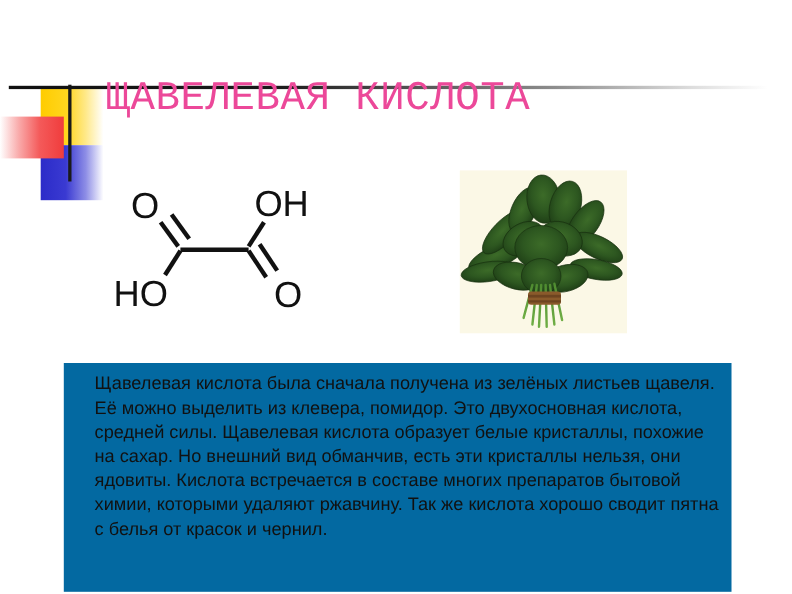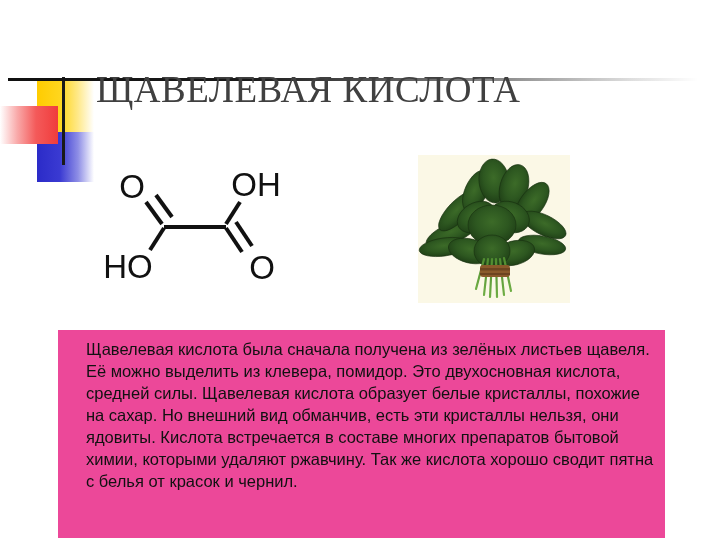--- a/index.html
+++ b/index.html
@@ -74,23 +74,23 @@
 
   
   #slide-title {
     position: absolute;
     left: 96px;
     top: 68px;
     width: 600px;
     font-size: 37px;
     line-height: 44px;
     letter-spacing: 0.5px;
-    color: #404040;
+    color: #ec4899;
     font-weight: normal;
-    font-family: Liberation Serif, serif;
+    font-family: Liberation Mono, monospace;
     white-space: nowrap;
   }
 
   
   #structure-figure {
     position: absolute;
     left: 104px;
     top: 166px;
     width: 200px;
     height: 125px;
@@ -114,21 +114,21 @@
   }
   #sorrel-photo svg { display: block; }
 
   
   #description-box {
     position: absolute;
     left: 58px;
     top: 330px;
     width: 607px;
     height: 208px;
-    background: #ec4899;
+    background: #0369a1;
     box-sizing: border-box;
     padding: 8px 10px 6px 28px;
   }
   #description-text {
     font-family: "Liberation Sans", sans-serif;
     font-size: 16.5px;
     line-height: 22px;
     color: #111111;
     text-align: left;
     white-space: pre-line;

